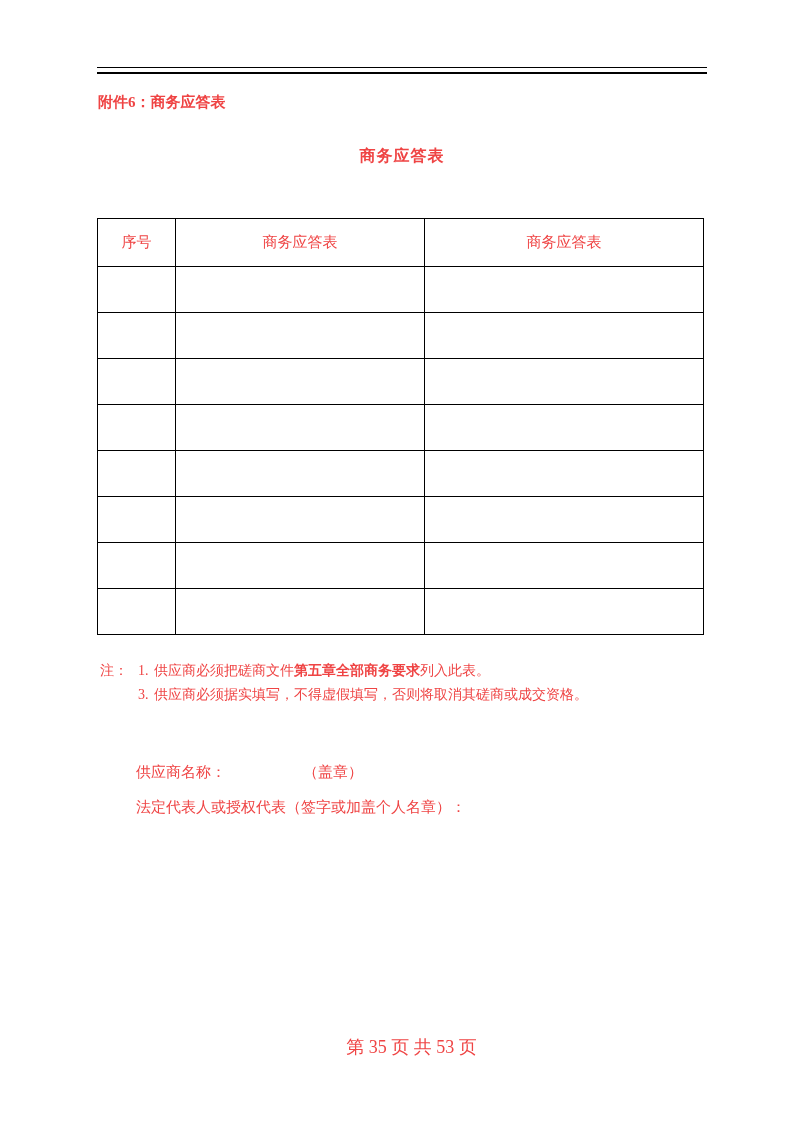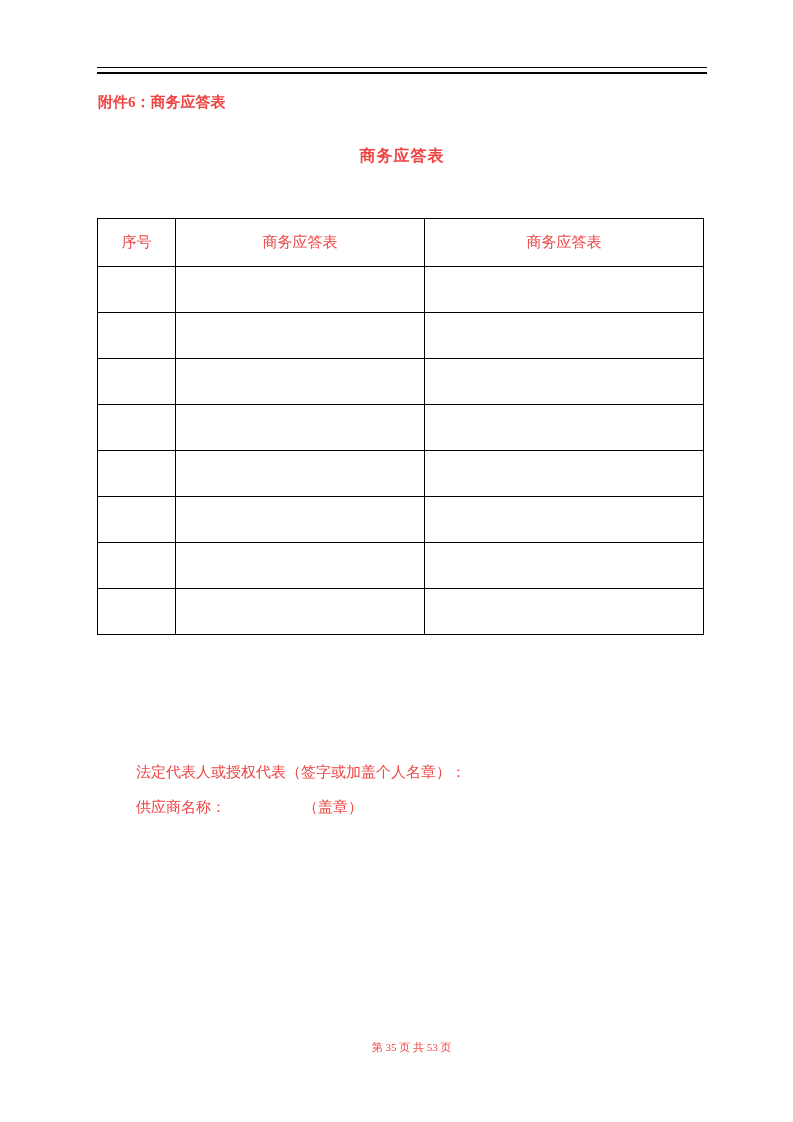--- a/index.html
+++ b/index.html
@@ -103,21 +103,21 @@
     margin-bottom: 15px;
     white-space: nowrap;
   }
   .seal { margin-left: 77px; }
   .footer {
     position: absolute;
     left: 30px;
     top: 1039px;
     width: 763px;
     text-align: center;
-    font-size: 11px;
+    font-size: 18px;
     line-height: 16px;
   }
 </style>
 </head>
 <body>
 
 <div class="page">
 
   <div class="top-rule"></div>
 
@@ -176,22 +176,24 @@
         </tr>
         <tr>
           <td></td>
           <td></td>
           <td></td>
         </tr>
       </tbody>
   </table>
 
   <div class="notes">
+    <div class="note-line"><span class="note-lead">注：</span><span class="note-num">1.</span><span>供应商必须把磋商文件</span><span class="note-bold">第五章全部商务要求</span><span>列入此表。</span></div>
+    <div class="note-line"><span class="note-lead"></span><span class="note-num">3.</span><span>供应商必须据实填写，不得虚假填写，否则将取消其磋商或成交资格。</span></div>
   </div>
 
   <div class="signature">
+    <div class="sig-line"><span>供应商名称：</span><span class="seal">（盖章）</span></div>
     <div class="sig-line">法定代表人或授权代表（签字或加盖个人名章）：</div>
-    <div class="sig-line"><span>供应商名称：</span><span class="seal">（盖章）</span></div>
   </div>
 
   <div class="footer">第 35 页 共 53 页</div>
 
 </div>
 
 </body></html>

